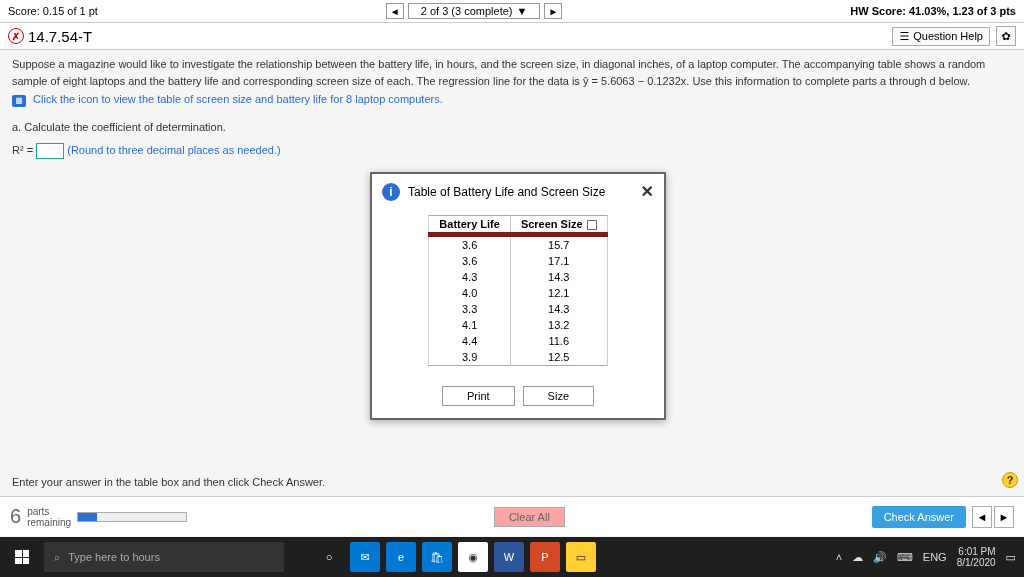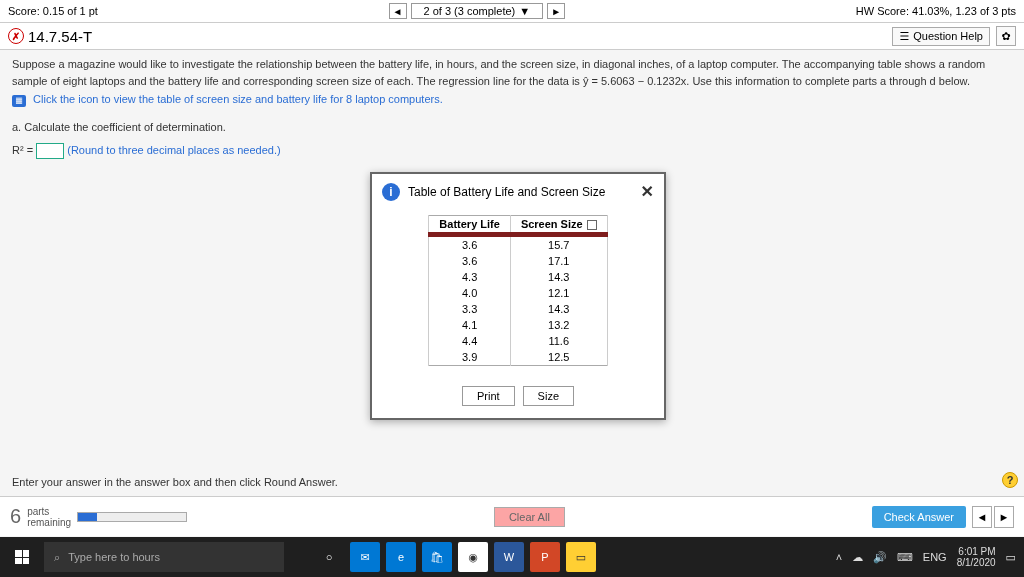--- a/index.html
+++ b/index.html
@@ -19,21 +19,21 @@
   .blue-note { color:#2a6dd4; }
   .modal { position:absolute; top:172px; left:370px; width:296px; background:#fff; border:2px solid #666; box-shadow:0 2px 8px rgba(0,0,0,0.3); }
   .modal-head { display:flex; align-items:center; padding:8px 10px; gap:8px; font-size:12px; }
   .info-icon { width:18px; height:18px; border-radius:50%; background:#2a6dd4; color:#fff; display:flex; align-items:center; justify-content:center; font-weight:bold; font-size:12px;}
   .modal-close { margin-left:auto; font-size:16px; font-weight:bold; cursor:pointer; color:#333; }
   .data-table { margin:6px auto 12px; border:1px solid #aaa; border-collapse:collapse; font-size:11px; }
   .data-table th, .data-table td { border-left:1px solid #ccc; border-right:1px solid #ccc; padding:2px 10px; text-align:center; }
   .data-table th { border-bottom:5px solid #7f1d1d; font-weight:bold; }
   .copy-icon { display:inline-block; width:10px; height:10px; border:1px solid #666; margin-left:4px; vertical-align:middle;}
   .modal-buttons { display:flex; justify-content:center; gap:8px; padding:8px 0 12px; }
-  .modal-btn { border:1px solid #999; background:#fff; padding:3px 14px; cursor:pointer; font-size:11px;}
+  .modal-btn { border:1px solid #999; background:#fff; padding:3px 24px; cursor:pointer; font-size:11px;}
   .footer-instruction { position:absolute; left:12px; top:476px; font-size:11px; color:#333;}
   .q-icon { position:absolute; right:6px; top:472px; width:16px; height:16px; border-radius:50%; background:#ffcf33; color:#333; display:flex; align-items:center; justify-content:center; font-weight:bold; border:1px solid #c90;}
   .bottom-bar { position:absolute; left:0; top:496px; width:100%; height:40px; background:#fff; border-top:1px solid #ccc; display:flex; align-items:center; padding:0 10px; }
   .parts { display:flex; align-items:center; gap:6px; font-size:10px; color:#555;}
   .parts-num { font-size:20px; color:#666;}
   .prog-bar { width:110px; height:10px; border:1px solid #aaa; background:#eee; position:relative;}
   .prog-fill { height:100%; background:#2a6dd4; width:18%; }
   .clear-btn { margin:0 auto; border:1px solid #aaa; padding:3px 14px; background:#fca5a5; cursor:pointer; font-size:11px; color:#666;}
   .check-btn { background:#3aa0e0; color:#fff; border:none; padding:5px 12px; cursor:pointer; font-size:11px; border-radius:2px;}
   .nav-arrows { display:flex; gap:2px; margin-left:6px;}
@@ -54,21 +54,21 @@
 <div class="topbar">
   <div>Score: 0.15 of 1 pt</div>
   <div class="topbar-center">
     <div class="nav-btn">◄</div>
     <div class="progress-text">
       <span>2 of 3 (3 complete)</span>
       <span>▼</span>
     </div>
     <div class="nav-btn">►</div>
   </div>
-  <div style="font-weight:normal;">HW Score: 41.03%, 1.23 of 3 pts</div>
+  <div style="font-weight:bold;">HW Score: 41.03%, 1.23 of 3 pts</div>
 </div>
 
 <div class="row2">
   <div class="qid">
     <div class="xcircle">✗</div>
     <span>14.7.54-T</span>
   </div>
   <div style="display:flex; gap:6px; align-items:center;">
     <div class="help-btn">
       <span>☰</span>
@@ -141,21 +141,21 @@
           <td>12.5</td>
         </tr>
       </tbody>
   </table>
   <div class="modal-buttons">
     <button class="modal-btn">Print</button>
     <button class="modal-btn">Size</button>
   </div>
 </div>
 
-<div class="footer-instruction">Enter your answer in the answer box and then click Round Answer.</div>
+<div class="footer-instruction">Enter your answer in the table box and then click Check Answer.</div>
 <div class="q-icon">?</div>
 
 <div class="bottom-bar">
   <div class="parts">
     <span class="parts-num">6</span>
     <span style="white-space:pre-line;">parts
 remaining</span>
     <div class="prog-bar">
         <div class="prog-fill"></div>
       </div>

